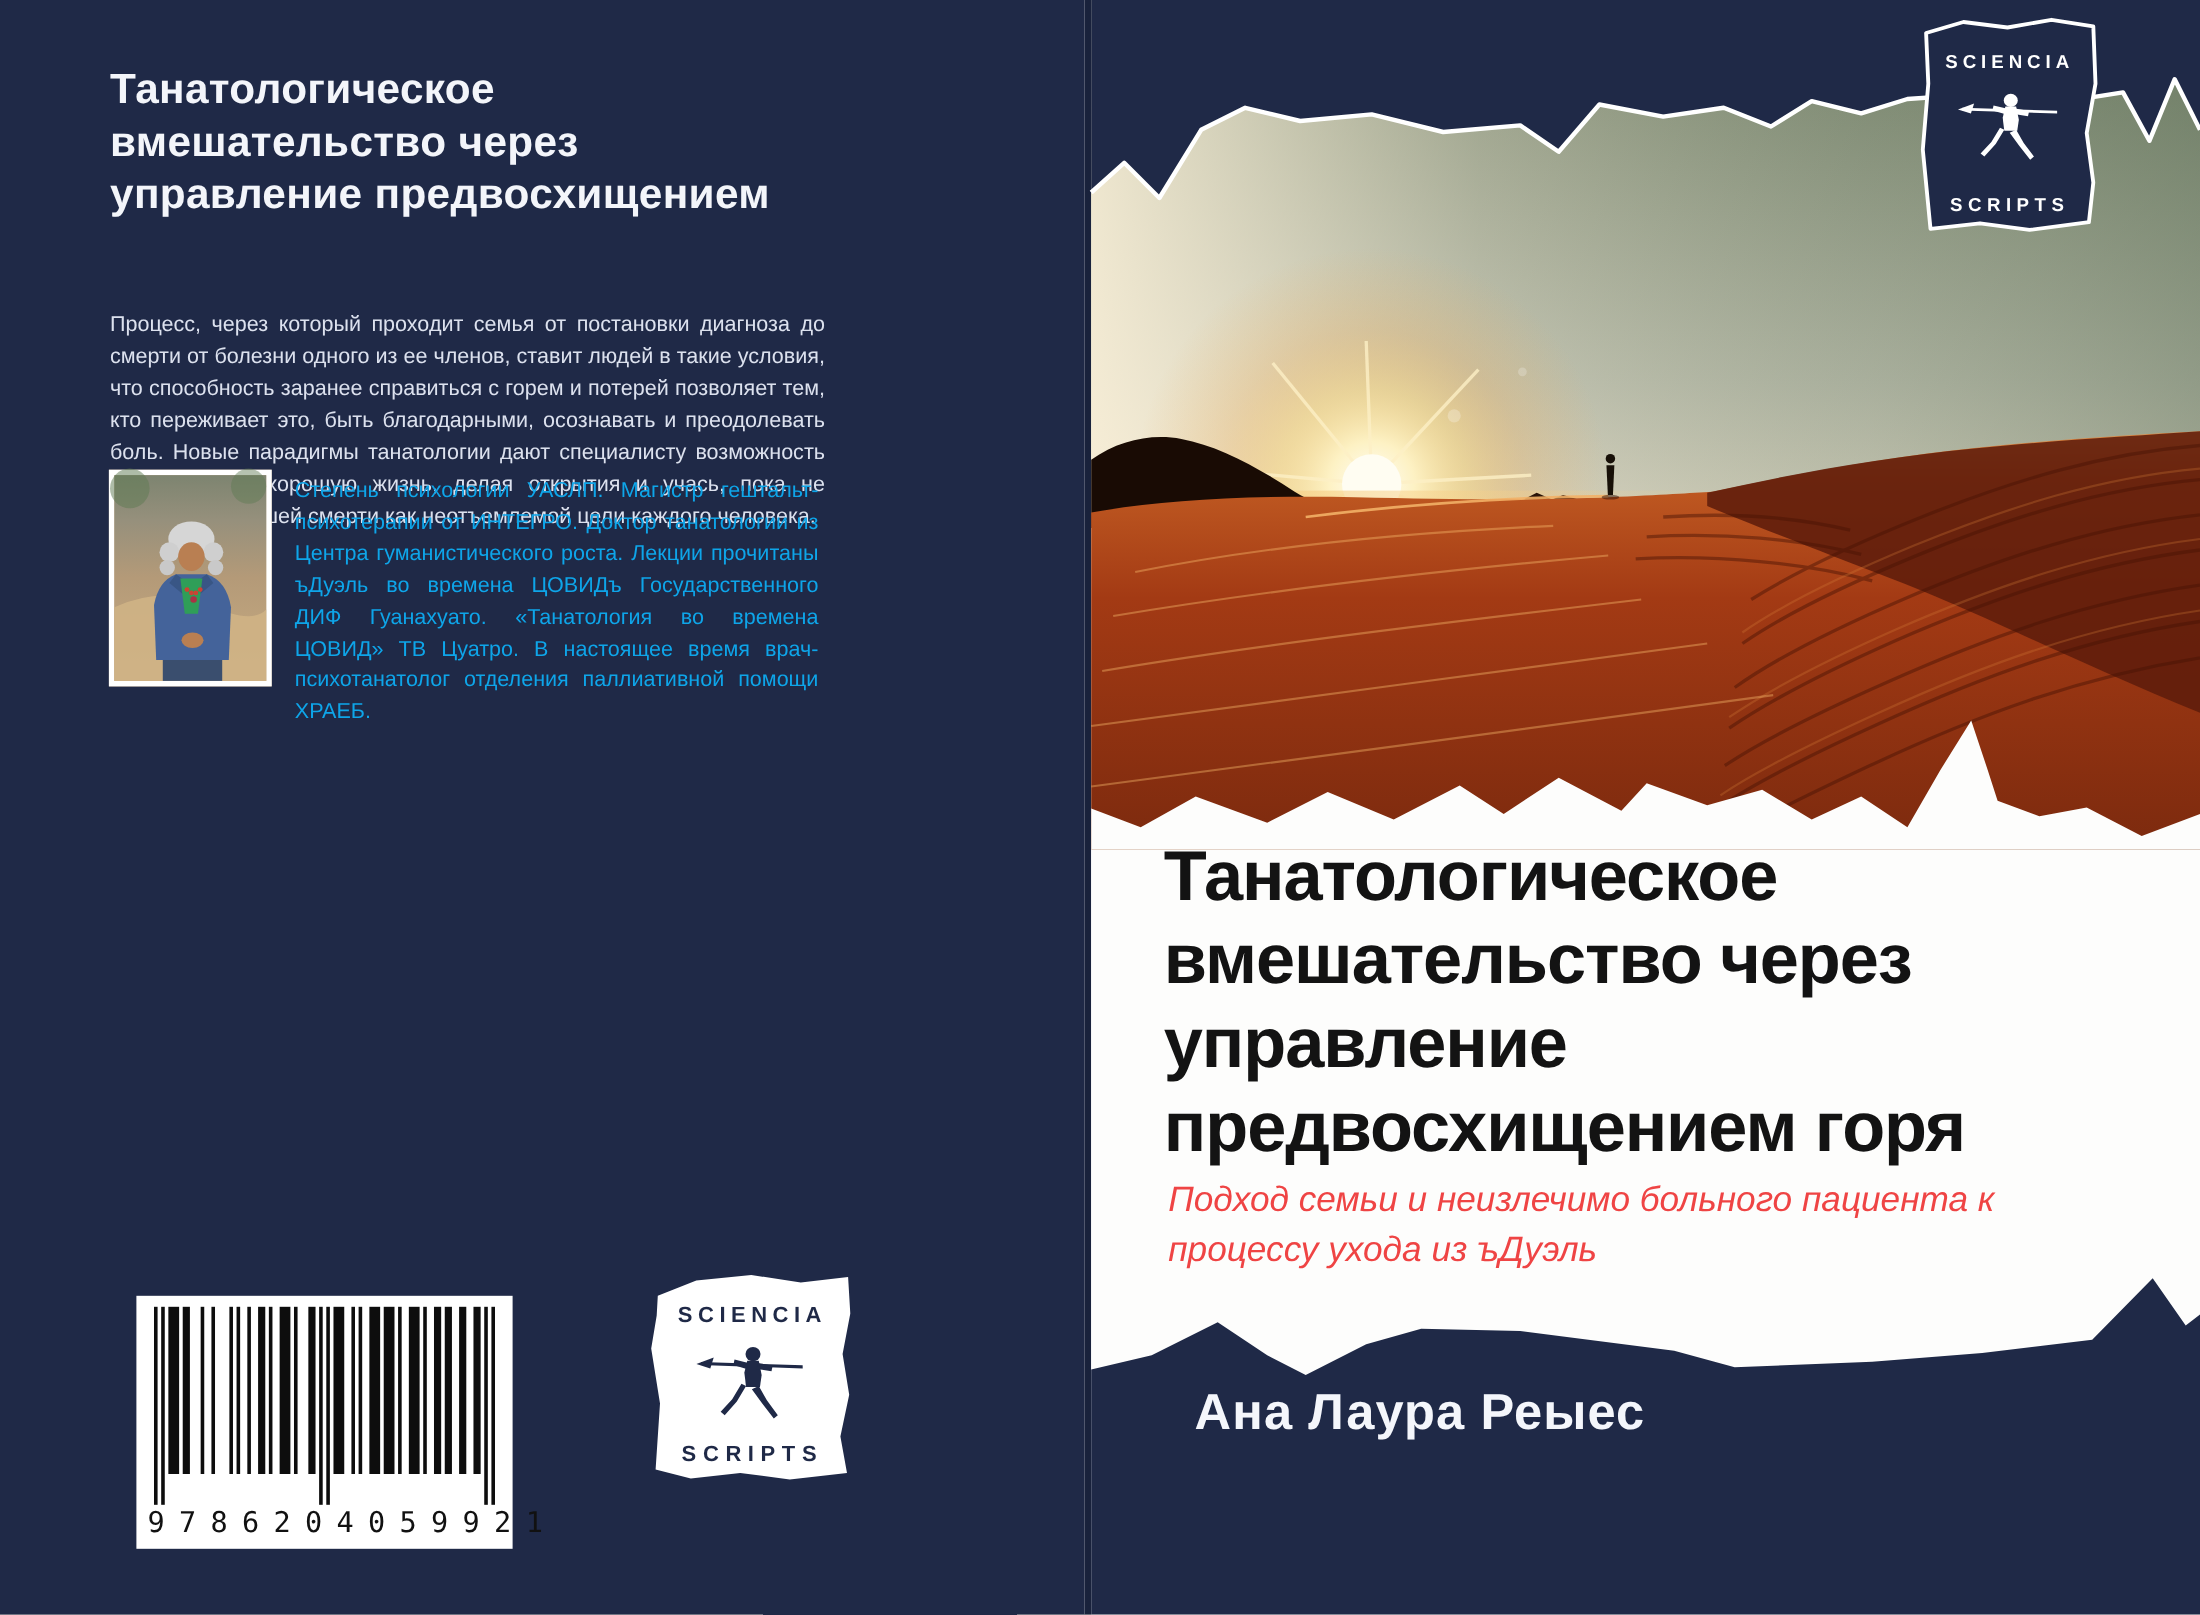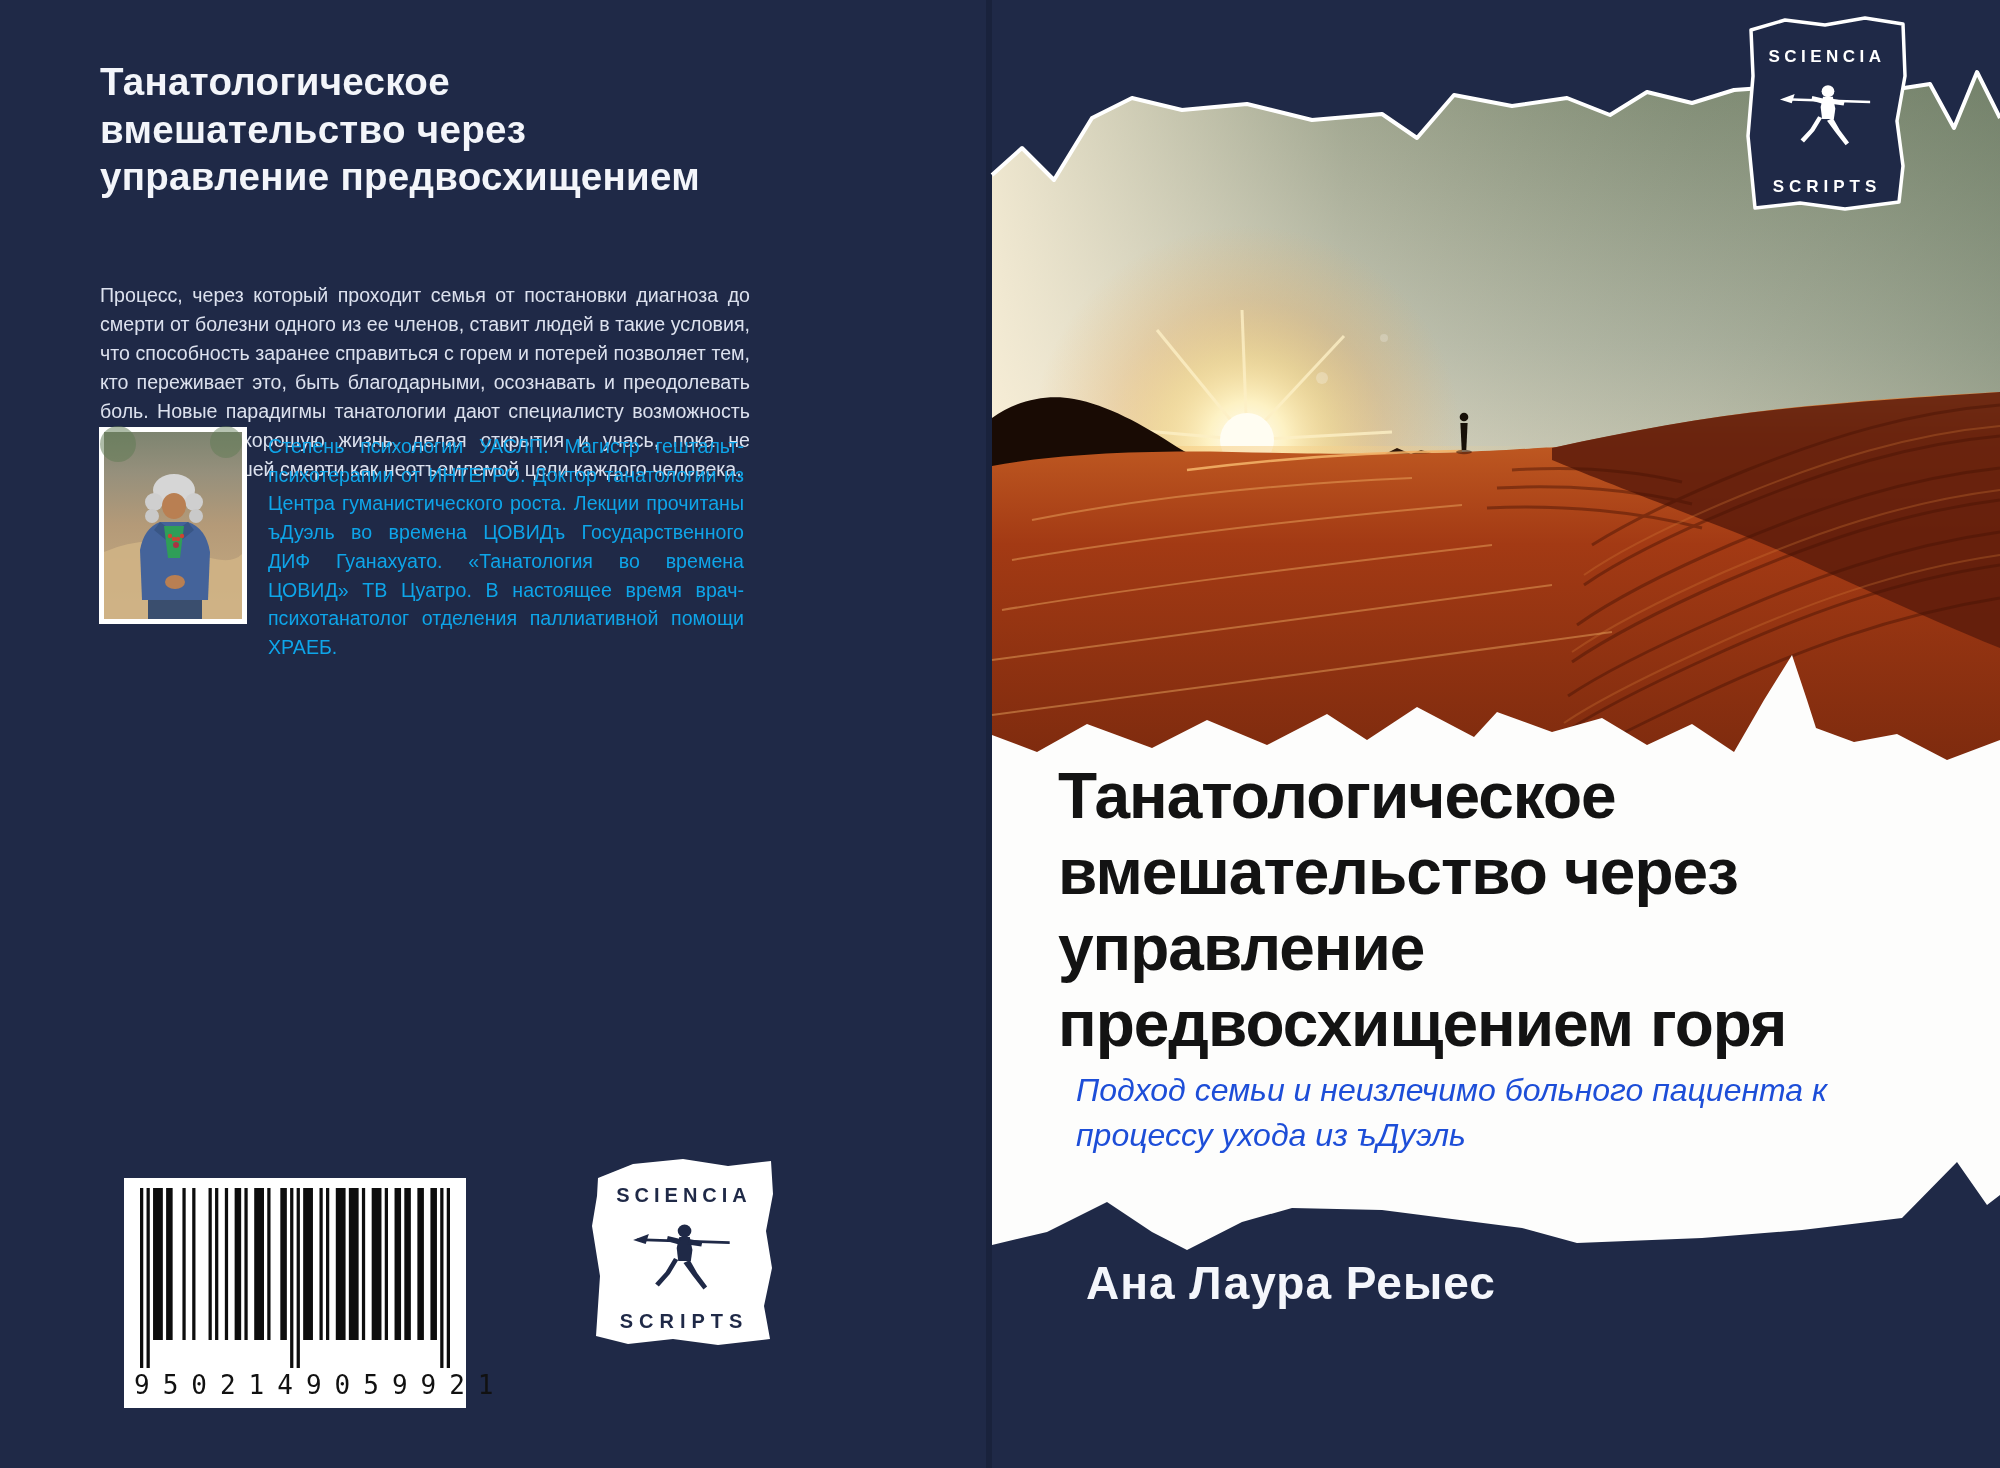--- a/index.html
+++ b/index.html
@@ -29,22 +29,22 @@
   
   .spine{left:986px;top:0;width:6px;height:1468px;background:#19223c;}
 
   
   .front{left:992px;top:0;width:1008px;height:1468px;background:#fdfdfc;}
   .f-photo{left:0;top:0;width:1008px;height:772px;}
   .f-band{left:0;top:0;width:1008px;height:232px;}
   .f-logo{left:753px;top:16px;width:164px;height:198px;}
   .f-title{left:66px;top:758px;width:920px;color:#131313;font-weight:700;
            font-size:64px;line-height:76px;letter-spacing:-1px;}
-  .f-sub{left:70px;top:1068px;width:900px;color:#1d4ed8;font-style:italic;
-         font-size:32px;line-height:45px;margin-left:14px;}
+  .f-sub{left:70px;top:1068px;width:900px;color:#ef4444;font-style:italic;
+         font-size:32px;line-height:45px;}
   .f-mountain{left:0;top:1140px;width:1008px;height:328px;}
   .f-author{left:94px;top:1256px;color:#f4f6fb;font-weight:700;font-size:46px;
             letter-spacing:1px;z-index:6;}
   svg{overflow:visible;}
   .logo-word{font-family:"Liberation Sans",sans-serif;font-weight:700;}
 </style>
 </head>
 <body>
 
 <svg width="0" height="0" style="position:absolute" aria-hidden="true">
@@ -138,21 +138,21 @@
           <rect x="244.74" y="0" width="3.26" height="152" fill="#0d0d0d"></rect>
           <rect x="254.53" y="0" width="6.53" height="152" fill="#0d0d0d"></rect>
           <rect x="264.32" y="0" width="6.53" height="152" fill="#0d0d0d"></rect>
           <rect x="277.37" y="0" width="6.53" height="152" fill="#0d0d0d"></rect>
           <rect x="290.42" y="0" width="6.53" height="152" fill="#0d0d0d"></rect>
           <rect x="300.21" y="0" width="3.26" height="180" fill="#0d0d0d"></rect>
           <rect x="306.74" y="0" width="3.26" height="180" fill="#0d0d0d"></rect>
         </svg>
       <div class="bc-digits">
         <span class="grp">9</span>
-        <span class="grp">502149</span>
+        <span class="grp">786204</span>
         <span class="grp">059921</span>
       </div>
     </div>
 
     <div class="abs b-logo">
       <svg viewBox="0 0 190 194">
         <polygon points="10,22 45,8 95,3 140,10 183,5 185,38 178,75 184,112 176,150 182,183 130,189 85,183 40,188 8,180 12,120 4,70 9,40" fill="#ffffff"></polygon>
         <text x="96" y="46" text-anchor="middle" class="logo-word" font-size="20" letter-spacing="5" fill="#1f2947">SCIENCIA</text>
         <use href="#walker" x="0" y="0" transform="translate(43,54) scale(1.05,1.0)" fill="#1f2947"></use>
         <text x="96" y="172" text-anchor="middle" class="logo-word" font-size="20" letter-spacing="6" fill="#1f2947">SCRIPTS</text>

